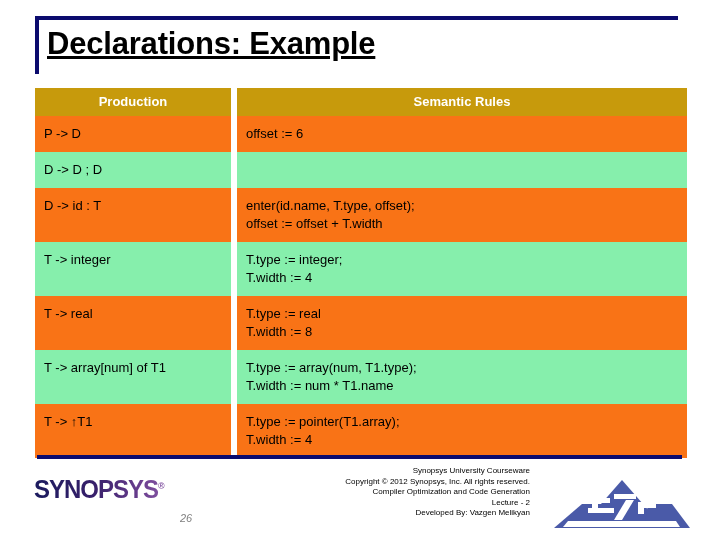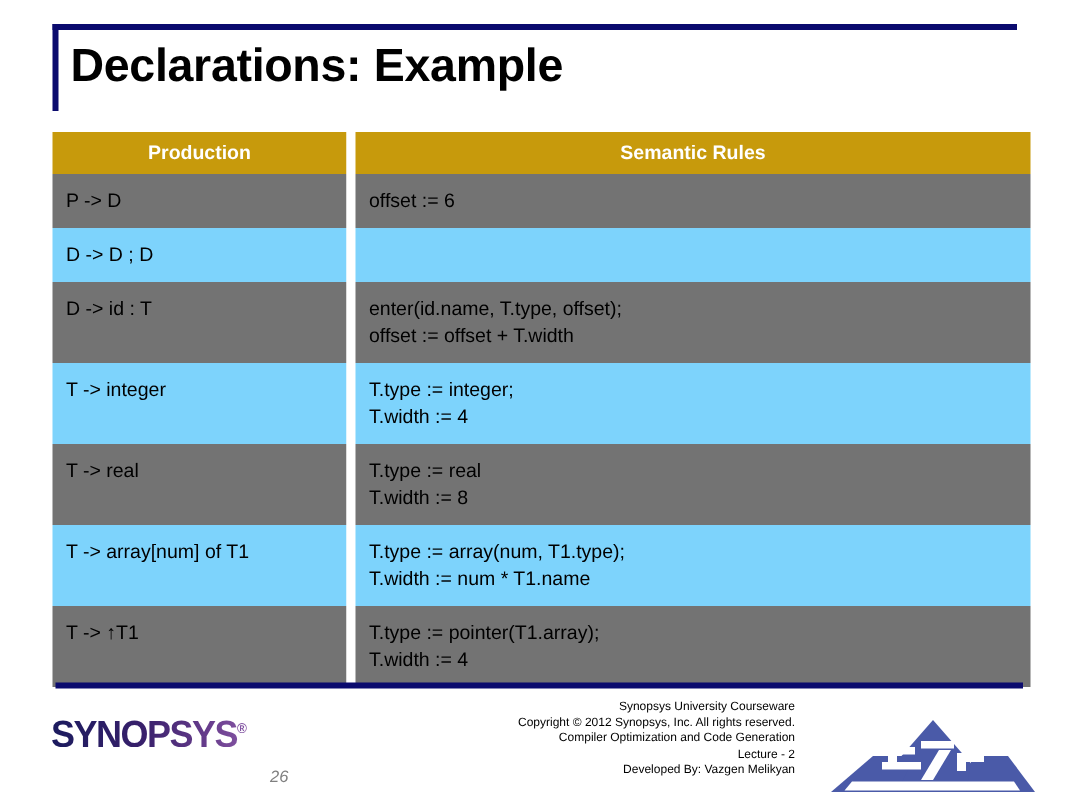--- a/index.html
+++ b/index.html
@@ -36,20 +36,21 @@
   #page-title {
     position: absolute;
     left: 47px;
     top: 24px;
     font-size: 31px;
     font-weight: bold;
     color: #000000;
     letter-spacing: -0.2px;
     white-space: nowrap;
     line-height: 40px;
+    text-decoration: underline;
   }
 
   
   #rules-table {
     position: absolute;
     left: 35px;
     top: 88px;
     width: 652px;
     border-collapse: separate;
     border-spacing: 0;
@@ -74,22 +75,22 @@
     background: #ffffff;
     padding: 0;
   }
   #rules-table td {
     font-size: 13px;
     color: #000000;
     vertical-align: top;
     padding: 9px 8px 9px 9px;
     line-height: 18px;
   }
-  #rules-table tr.shade-a td { background: #737373; }
-  #rules-table tr.shade-b td { background: #7dd3fc; }
+  #rules-table tr.shade-a td { background: #f97316; }
+  #rules-table tr.shade-b td { background: #86efac; }
   #rules-table tr.shade-a td.gapcell,
   #rules-table tr.shade-b td.gapcell { background: #ffffff; }
   #rules-table td.prod-cell { padding-left: 9px; }
   #rules-table td .rule-line { display: block; white-space: nowrap; }
   #rules-table td.empty-cell { height: 18px; }
 
   
   #footer-rule {
     position: absolute;
     left: 37px;

